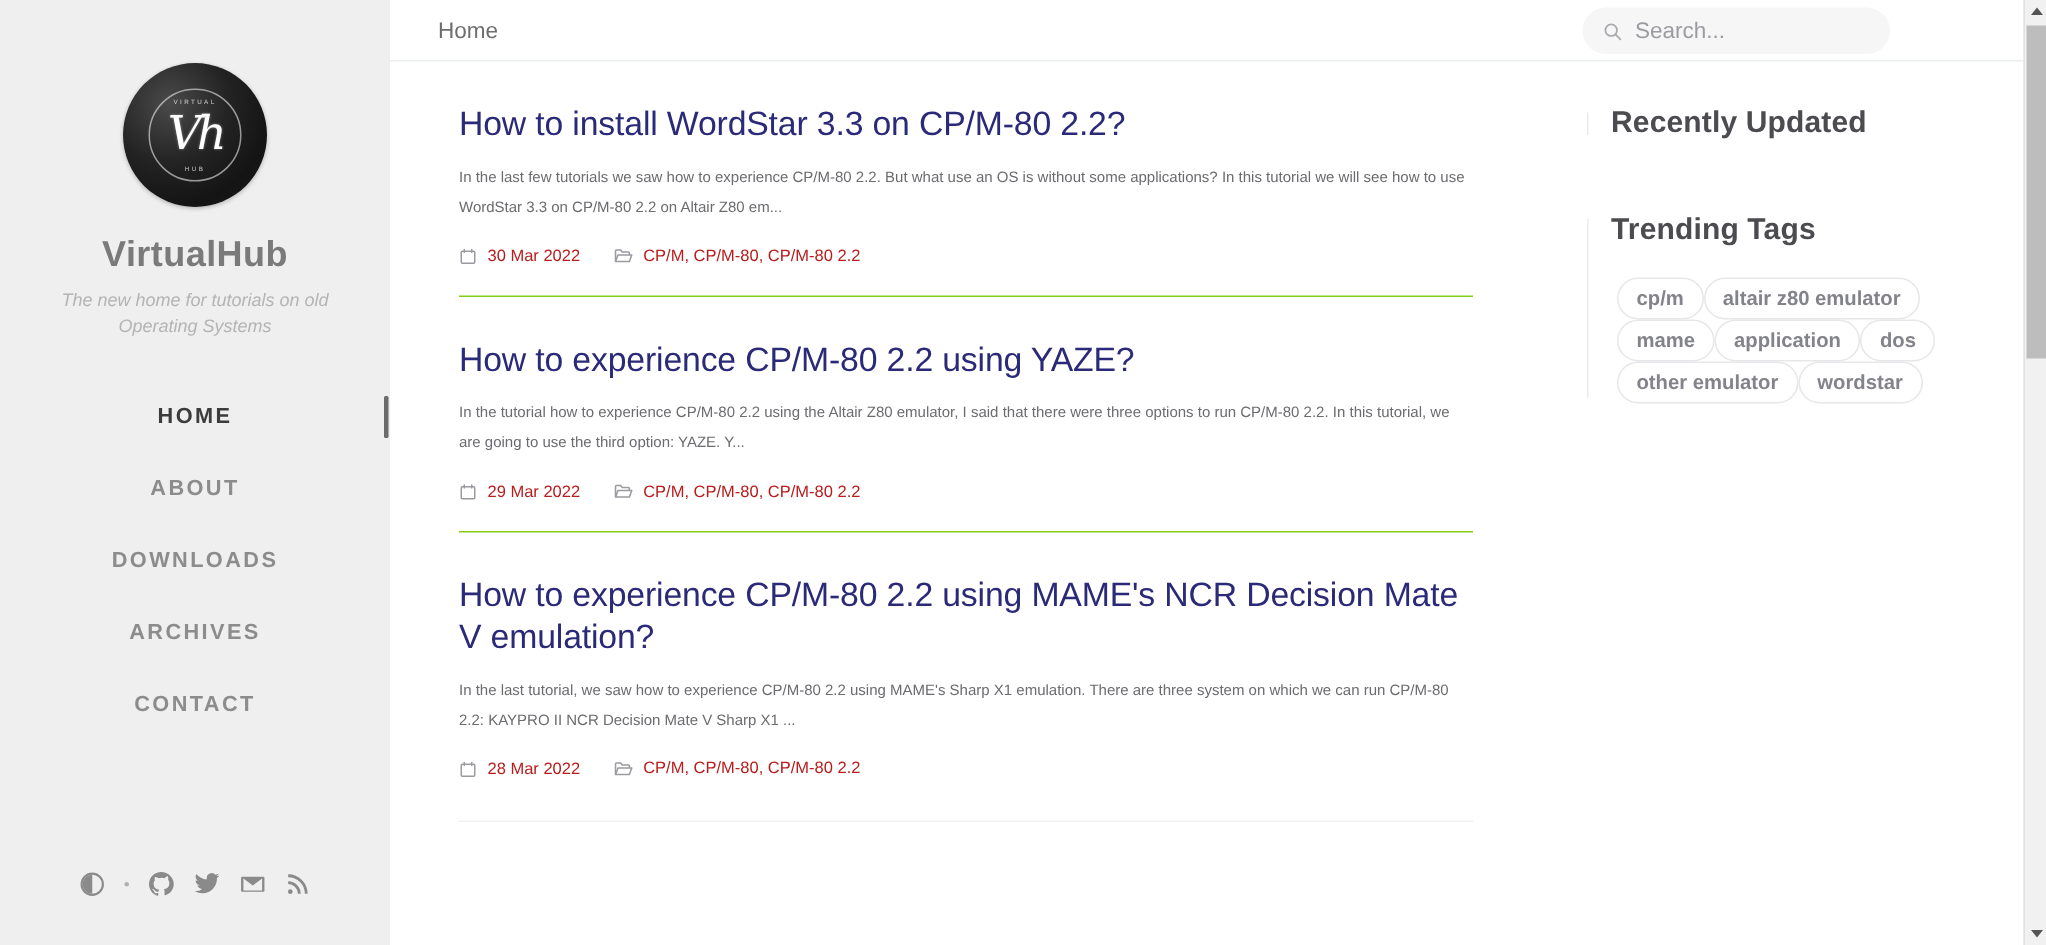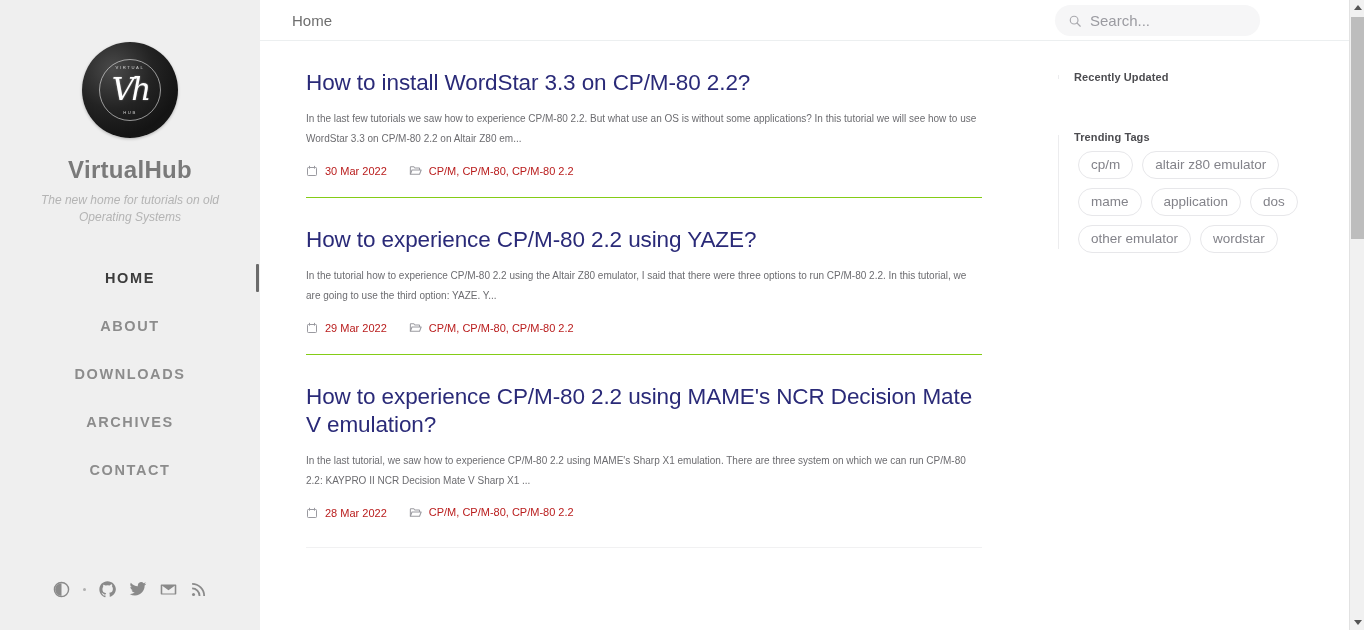--- a/index.html
+++ b/index.html
@@ -123,30 +123,30 @@
   .meta-item .mi { display: flex; color: #9a9aa0; }
   .bottom-rule { border-top: 1px solid #f1f1f2; margin-top: 8px; }
 
   
   .aside { flex: 1; position: relative; padding-left: 30px; }
   .panel { position: relative; padding-left: 16px; }
   .panel .vrule {
     position: absolute; left: 0; top: 4px; bottom: 4px; width: 1px; background: #ececee;
   }
   .panel-title {
-    font-size: 11px; font-weight: bold; color: #4c4c50; letter-spacing: .1px;
+    font-size: 20px; font-weight: bold; color: #4c4c50; letter-spacing: .1px;
   }
   #recently-panel { margin-top: 30px; }
   .recent-list { margin-top: 13px; display: flex; flex-direction: column; }
   .recent-item {
     font-size: 14.5px; color: #7c7c82; padding: 8px 0 8px 6px; cursor: pointer;
     white-space: nowrap; overflow: hidden; text-overflow: ellipsis;
   }
   #trending-panel { margin-top: 48px; }
-  .tags { margin-top: 8px; display: flex; flex-wrap: wrap; gap: 9px; padding-left: 4px; width: 232px; }
+  .tags { margin-top: 20px; display: flex; flex-wrap: wrap; padding-left: 4px; width: 232px; font-weight: bold; }
   .tag {
     border: 1px solid #e7e7ea; border-radius: 14px;
     padding: 5px 12px 6px; font-size: 13.5px; color: #83838a;
     background: #fff; cursor: pointer; white-space: nowrap;
   }
 
   
   .scrollbar {
     position: absolute; right: 0; top: 0; width: 15px; height: 630px;
     background: #f1f1f1; border-left: 1px solid #e2e2e2;

